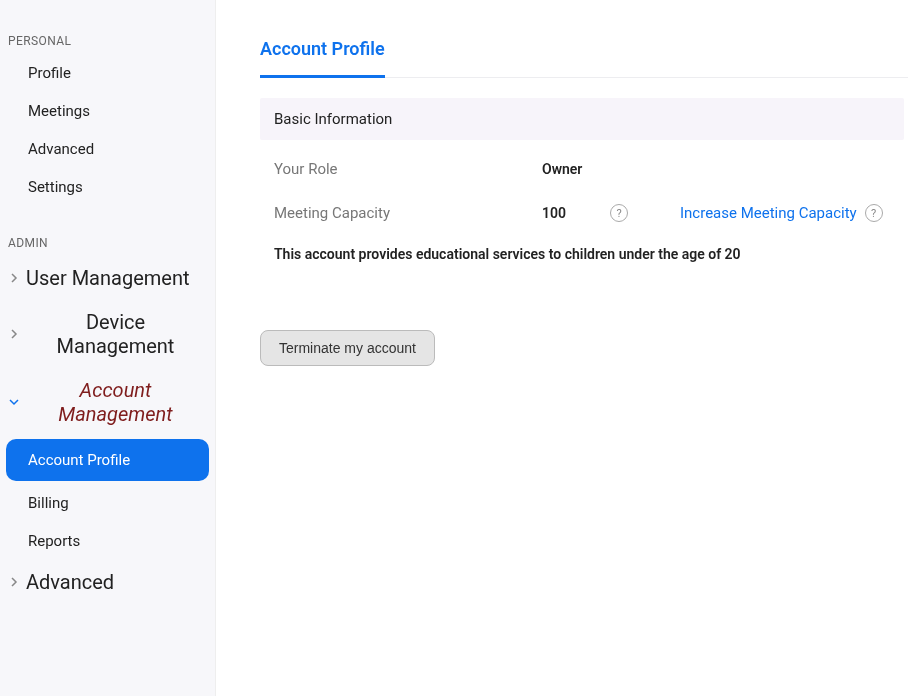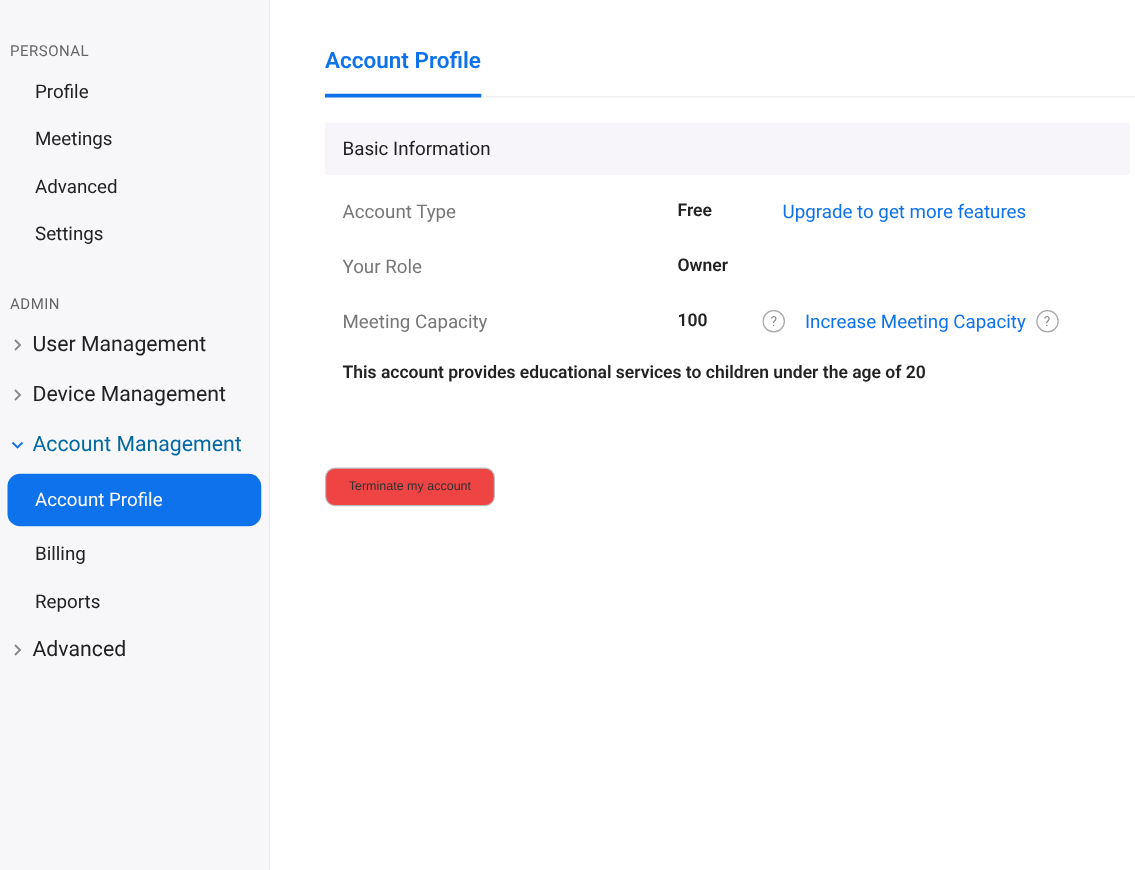--- a/index.html
+++ b/index.html
@@ -30,31 +30,31 @@
     .nav-item {
       padding: 10px 10px 10px 28px;
       font-size: 15px;
       color: #222;
       cursor: pointer;
     }
     .nav-expandable {
       display: flex;
       align-items: center;
       padding: 10px 10px 10px 8px;
-      font-size: 17px;
+      font-size: 20px;
       color: #222;
       cursor: pointer;
       gap: 6px;
       text-align: center;
     }
     .nav-expandable .chev {
       width: 12px; height: 12px; flex-shrink:0;
       display:flex; align-items:center; justify-content:center;
     }
-    .nav-expandable.expanded { color: #0369a1; }
+    .nav-expandable.expanded { color: #7f1d1d; font-style: italic; }
     .nav-sub { padding-left: 0; }
     .nav-sub .nav-item { padding-left: 28px; }
     .nav-item.active {
       background: #0e72ed;
       color: #fff;
       border-radius: 10px;
       margin: 3px 6px 3px 6px;
       padding: 12px 10px 12px 22px;
     }
     .main {
@@ -121,24 +121,24 @@
     }
     .note {
       padding: 18px 14px;
       font-size: 14px;
       font-weight:600;
       color:#222;
     }
     .terminate-wrap { padding: 50px 0 0 0; }
     .btn-outline {
       border: 1px solid #bbb;
-      background:#ef4444;
+      background:#e5e5e5;
       border-radius:8px;
       padding: 9px 18px;
-      font-size:10px;
+      font-size:14px;
       color:#333;
       cursor:pointer;
     }
     svg { display:block; }
   </style>
 </head>
 <body>
 
 <nav class="sidebar">
   <div class="nav-group">
@@ -196,36 +196,31 @@
   </div>
 </nav>
 
 <main class="main">
   <div class="tabs">
     <div class="tab">Account Profile</div>
   </div>
 
   <div class="card-header">Basic Information</div>
 
-  <div class="row">
-    <div class="row-label">Account Type</div>
-    <div class="row-value">Free</div>
-    <a class="link">Upgrade to get more features</a>
-  </div>
 
   <div class="row">
     <div class="row-label">Your Role</div>
     <div class="row-value">Owner</div>
   </div>
 
   <div class="row">
     <div class="row-label">Meeting Capacity</div>
     <div class="row-value">100</div>
     <span class="help-icon">?</span>
-    <a class="link" style="margin-left:16px">Increase Meeting Capacity</a>
+    <a class="link" style="margin-left:52px">Increase Meeting Capacity</a>
     <span class="help-icon">?</span>
   </div>
 
   <div class="note">This account provides educational services to children under the age of 20</div>
 
   <div class="terminate-wrap">
     <button class="btn-outline">Terminate my account</button>
   </div>
 </main>
 

